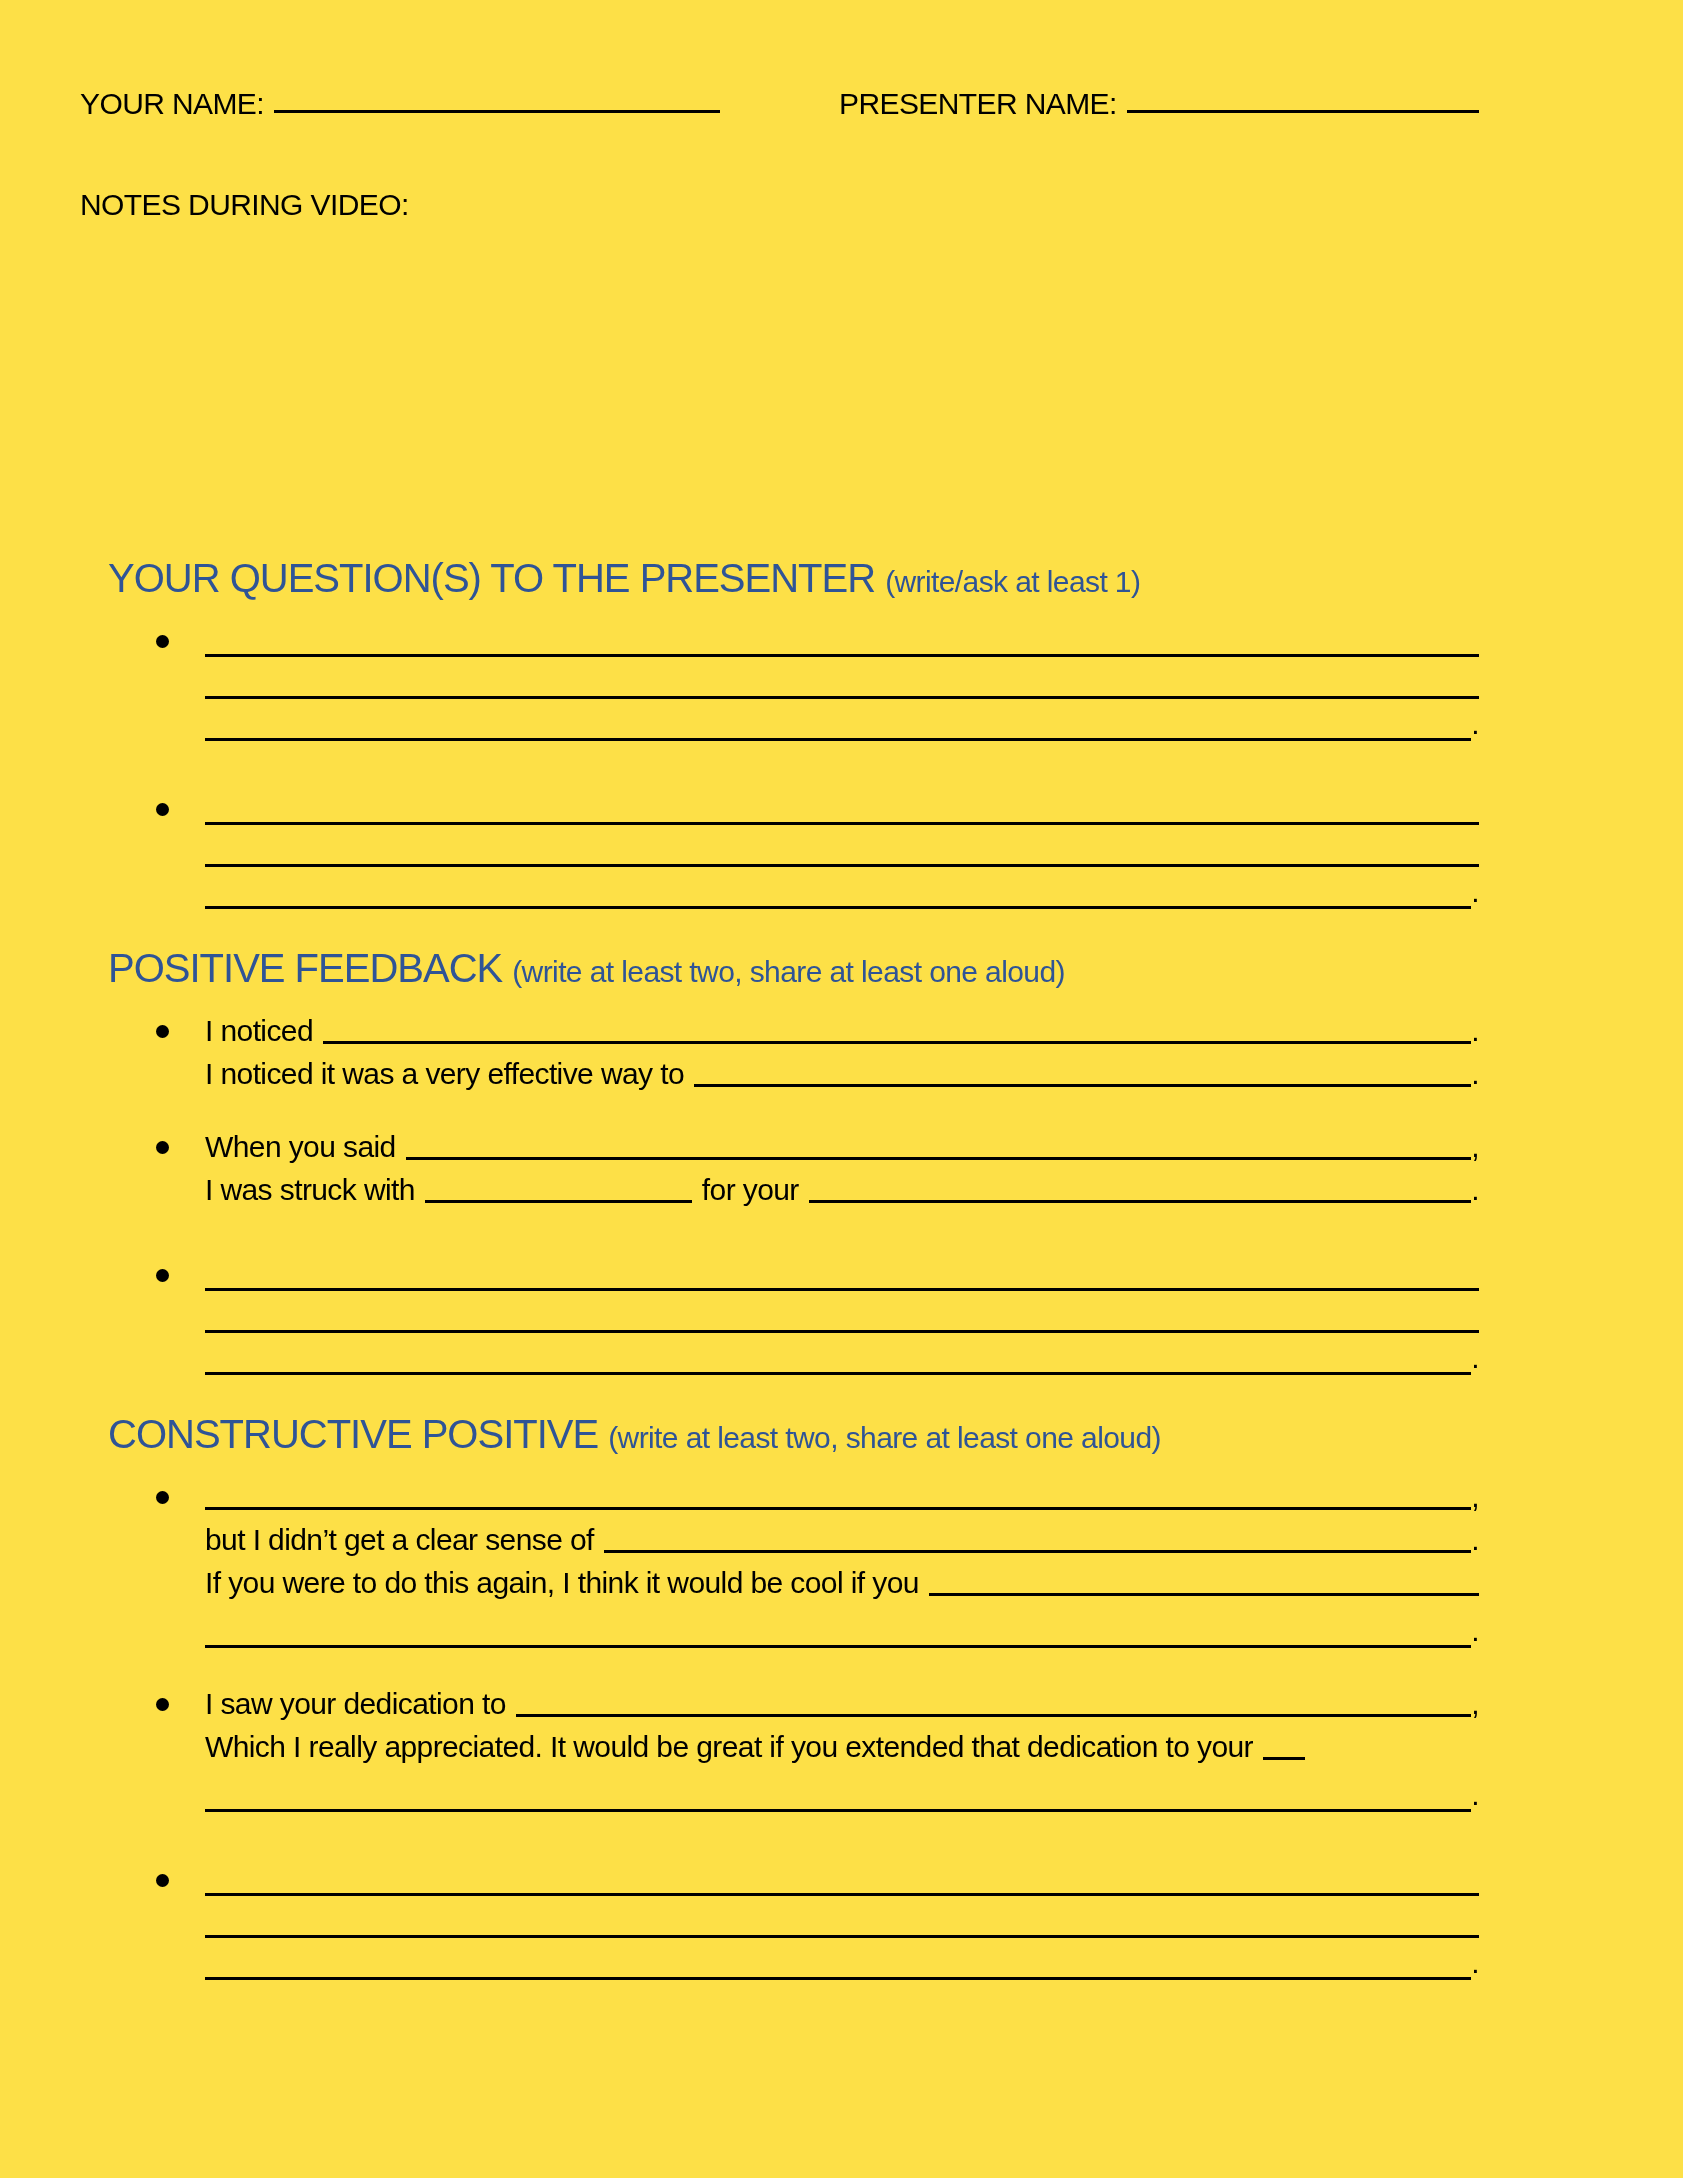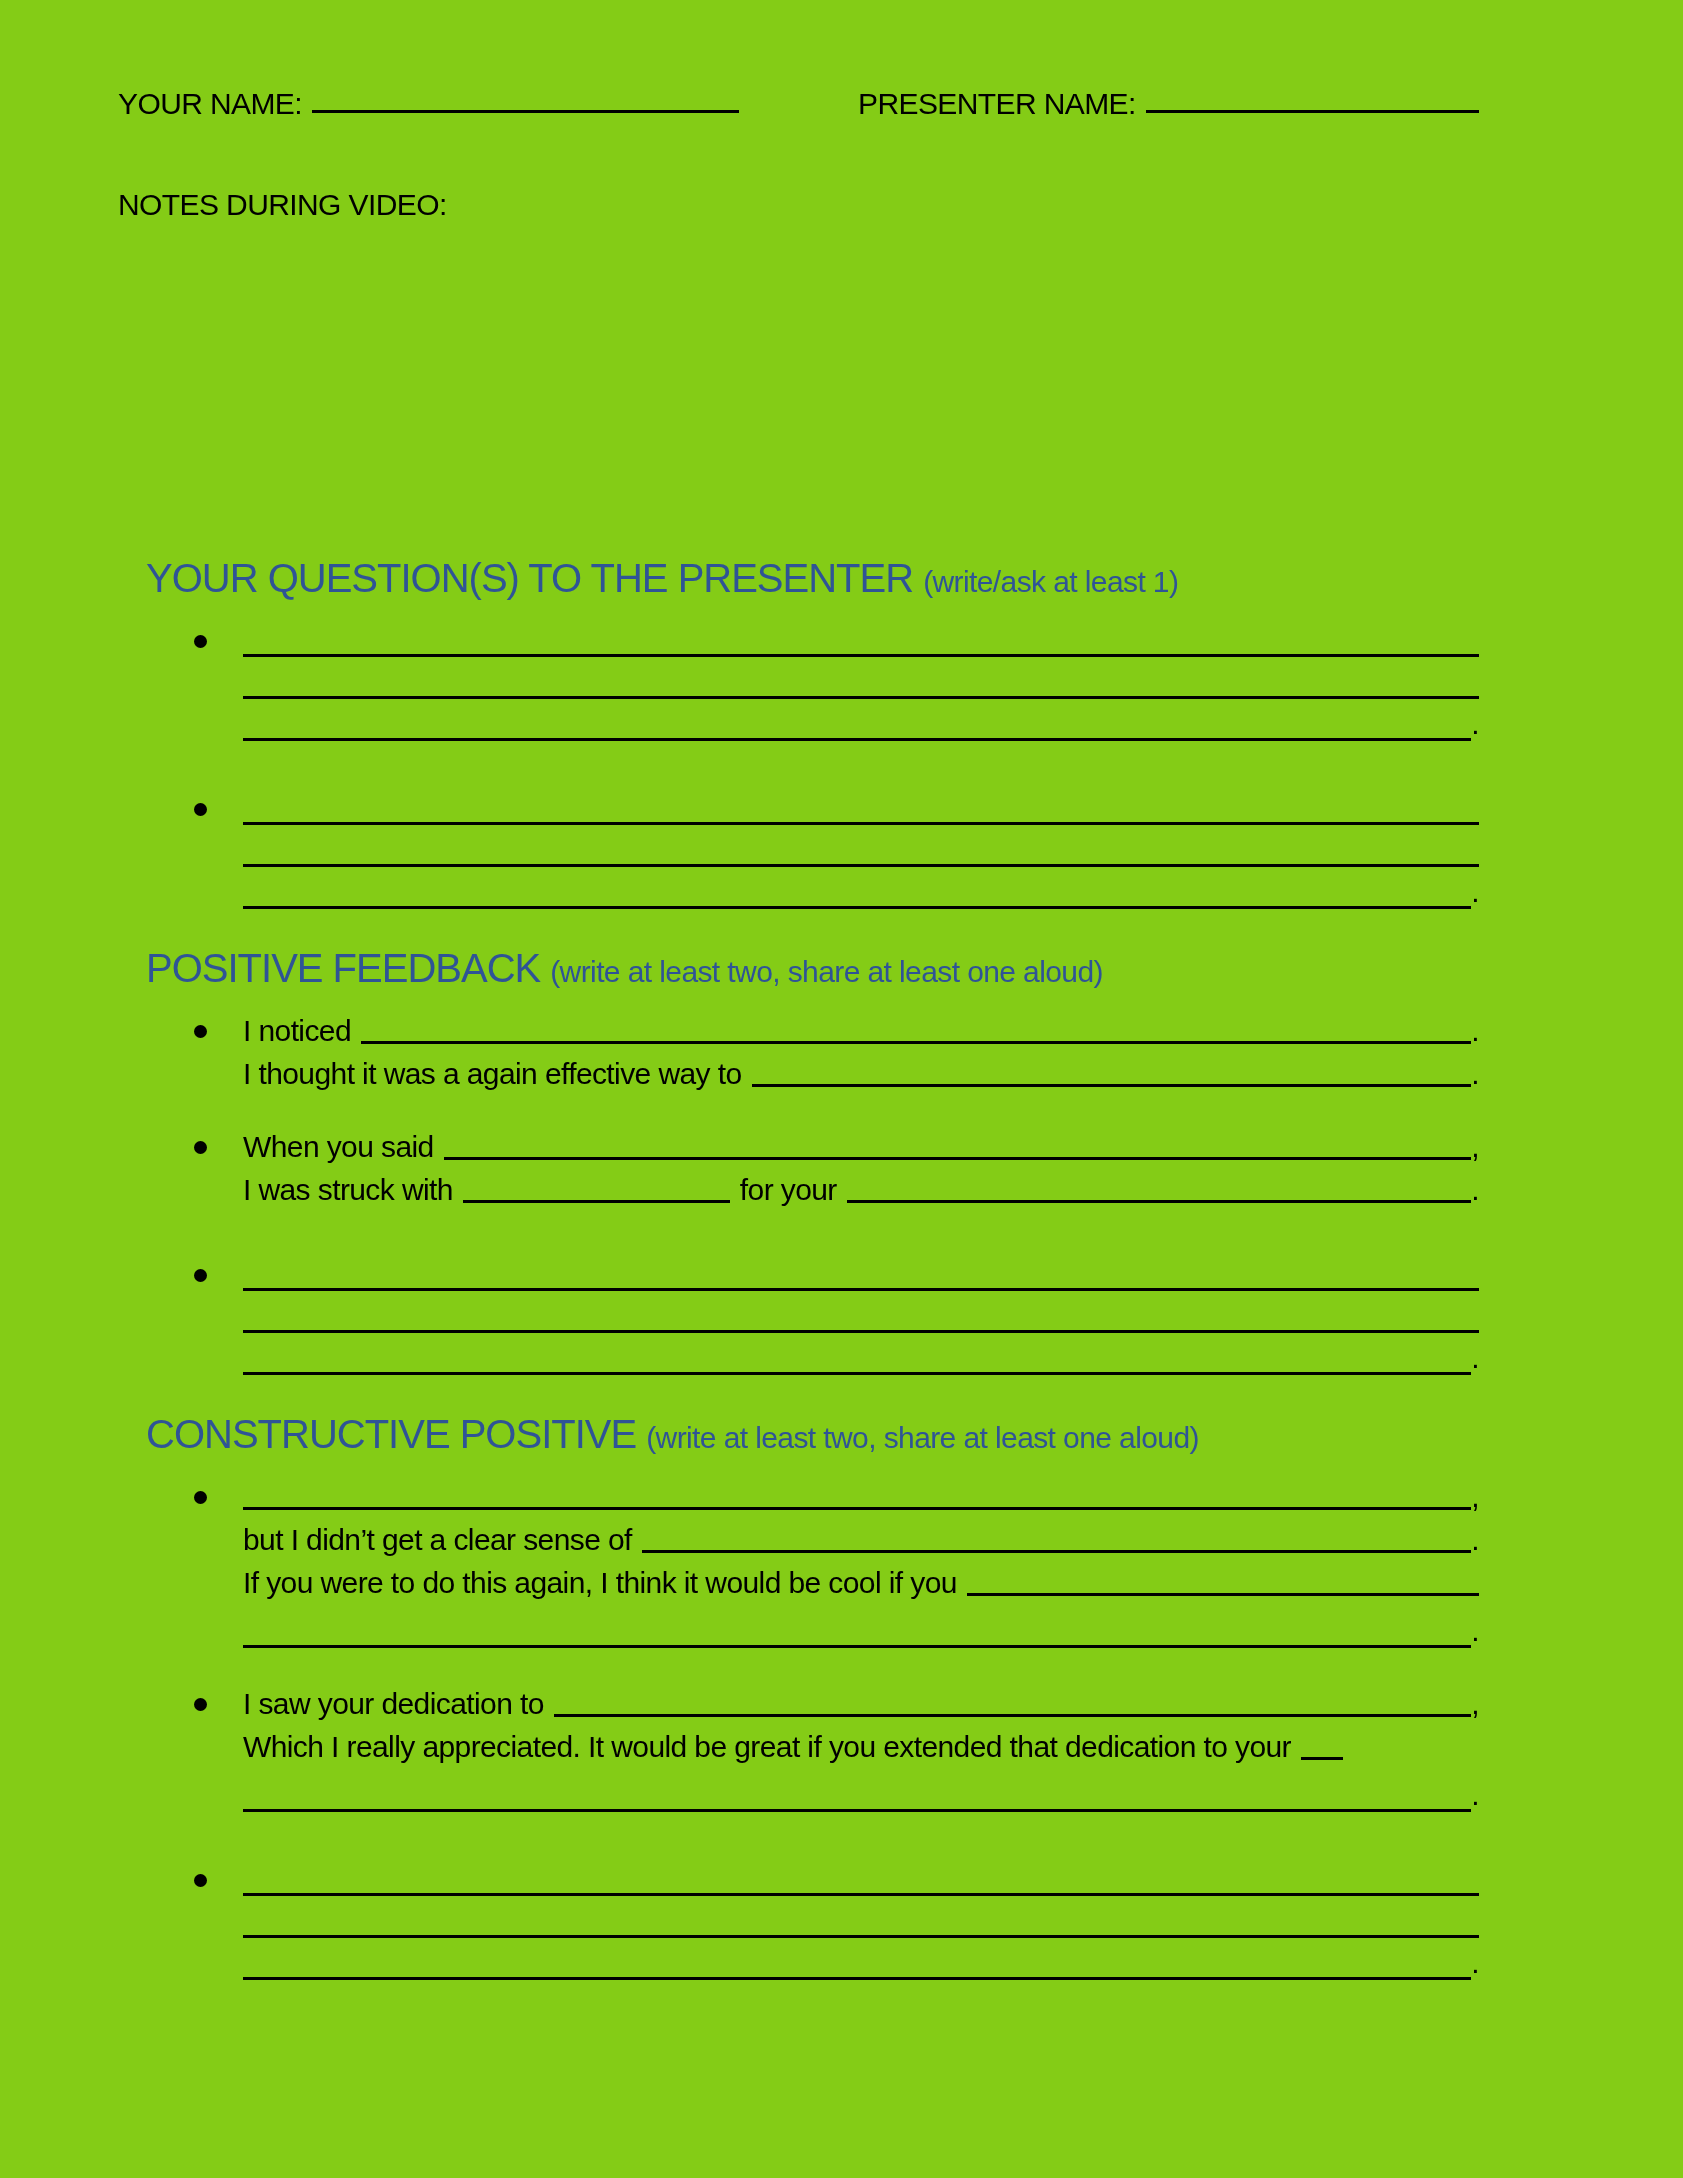--- a/index.html
+++ b/index.html
@@ -1,25 +1,25 @@
 <!DOCTYPE html>
 <html><head>
 <meta charset="utf-8">
 <style>
   * { margin: 0; padding: 0; box-sizing: border-box; }
   html, body { background: #e8e8e8; }
   .page {
     width: 1683px;
     height: 2178px;
-    background: #84cc16;
+    background: #fde047;
     color: #000000;
     font-family: "Liberation Sans", sans-serif;
     font-size: 30px;
     letter-spacing: -0.6px;
-    padding: 87px 204px 0 118px;
+    padding: 87px 204px 0 80px;
     overflow: hidden;
     position: relative;
   }
 
   
   .names { display: flex; align-items: baseline; }
   .name-field { display: flex; flex: 1; align-items: baseline; }
   .name-field + .name-field { margin-left: 119px; }
   .name-field .label { white-space: nowrap; }
 
@@ -141,21 +141,21 @@
 
     <div class="bullet">
       <span class="dot"></span>
       <div class="bullet-body">
         <div class="row">
           <span class="txt">I noticed</span>
           <span class="fill"></span>
           <span class="punct">.</span>
         </div>
         <div class="row">
-          <span class="txt">I thought it was a again effective way to</span>
+          <span class="txt">I noticed it was a very effective way to</span>
           <span class="fill"></span>
           <span class="punct">.</span>
         </div>
       </div>
     </div>
 
     <div class="bullet gap-sm">
       <span class="dot"></span>
       <div class="bullet-body">
         <div class="row">

